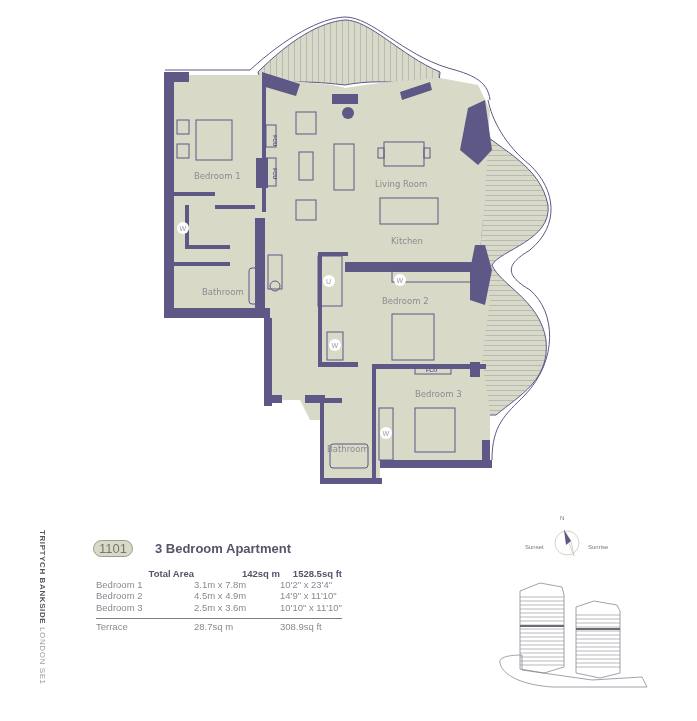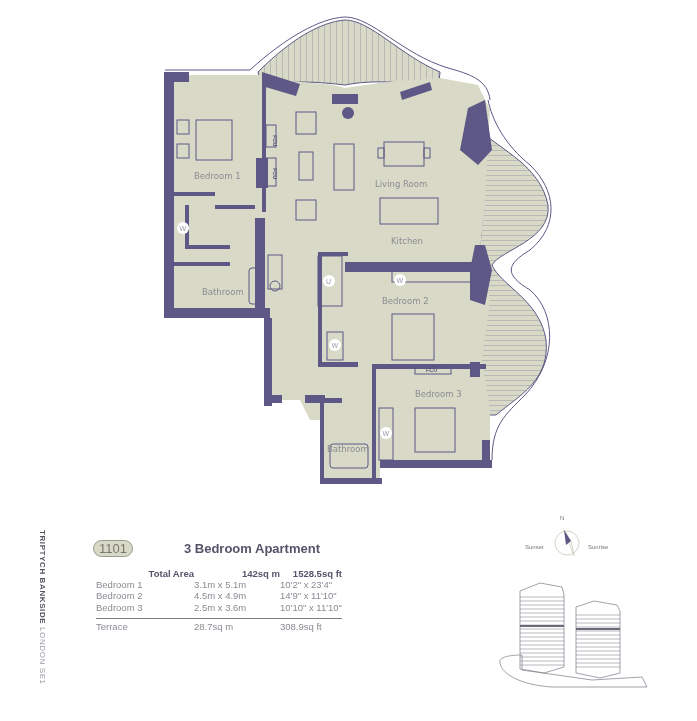--- a/index.html
+++ b/index.html
@@ -4,23 +4,23 @@
 <style>
   html, body { margin:0; padding:0; background:#ffffff; }
   body { width:697px; height:721px; position:relative; overflow:hidden; font-family:"Liberation Sans", sans-serif; }
   #plan { position:absolute; left:0; top:0; width:697px; height:500px; }
   .room-label { font-family:"DejaVu Sans", sans-serif; font-size:8.5px; fill:#8c8c94; }
   .fcu { font-family:"Liberation Sans", sans-serif; font-size:5.5px; font-weight:bold; fill:#5b5680; }
   .wcirc { font-family:"Liberation Sans", sans-serif; font-size:7px; fill:#9a9aa8; }
   .vertical-brand { position:absolute; left:38px; top:530px; writing-mode:vertical-rl; font-size:8px; letter-spacing:0.6px; color:#6b6b78; }
   .vertical-brand b { font-weight:bold; color:#555560; }
   .vertical-brand span.light { color:#9a9aa4; }
-  .title-row { position:absolute; left:93px; top:540px; display:flex; align-items:center; gap:10px; }
+  .title-row { position:absolute; left:93px; top:540px; display:flex; align-items:center; gap:22px; }
   .unit-pill { border:1px solid #9a9a90; background:#d8d9c6; border-radius:10px; padding:0 5px; font-size:13px; color:#77776f; line-height:15px; }
-  .apt-title { font-size:13px; font-weight:bold; color:#55546a;margin-left:41px; }
+  .apt-title { font-size:13px; font-weight:bold; color:#55546a; }
   table.areas { position:absolute; left:96px; top:568px; border-collapse:collapse; font-size:9.5px; color:#8a8a92; }
   table.areas td { padding:0; line-height:11.2px; white-space:nowrap; }
   table.areas td.c1 { width:98px; }
   table.areas td.c2 { width:86px; }
   table.areas tr.head td { font-weight:bold; color:#55546a;text-align:right; }
   table.areas tr.sep td { height:5px; border-bottom:1px solid #7d7d88; }
   table.areas tr.terrace td { padding-top:2px;margin-left:44px; }
   .compass { position:absolute; left:520px; top:510px; width:120px; height:60px; }
   .compass .lbl { position:absolute; font-size:6px; color:#777; }
   #towers { position:absolute; left:492px; top:575px; }
@@ -155,21 +155,21 @@
 
 <table class="areas">
   <tbody>
       <tr class="head">
     <td class="c1">Total Area</td>
     <td class="c2">142sq m</td>
     <td>1528.5sq ft</td>
   </tr>
   <tr>
     <td class="c1">Bedroom 1</td>
-    <td class="c2">3.1m x 5.1m</td>
+    <td class="c2">3.1m x 7.8m</td>
     <td>10'2" x 23'4"</td>
   </tr>
   <tr>
     <td class="c1">Bedroom 2</td>
     <td class="c2">4.5m x 4.9m</td>
     <td>14'9" x 11'10"</td>
   </tr>
   <tr>
     <td class="c1">Bedroom 3</td>
     <td class="c2">2.5m x 3.6m</td>

